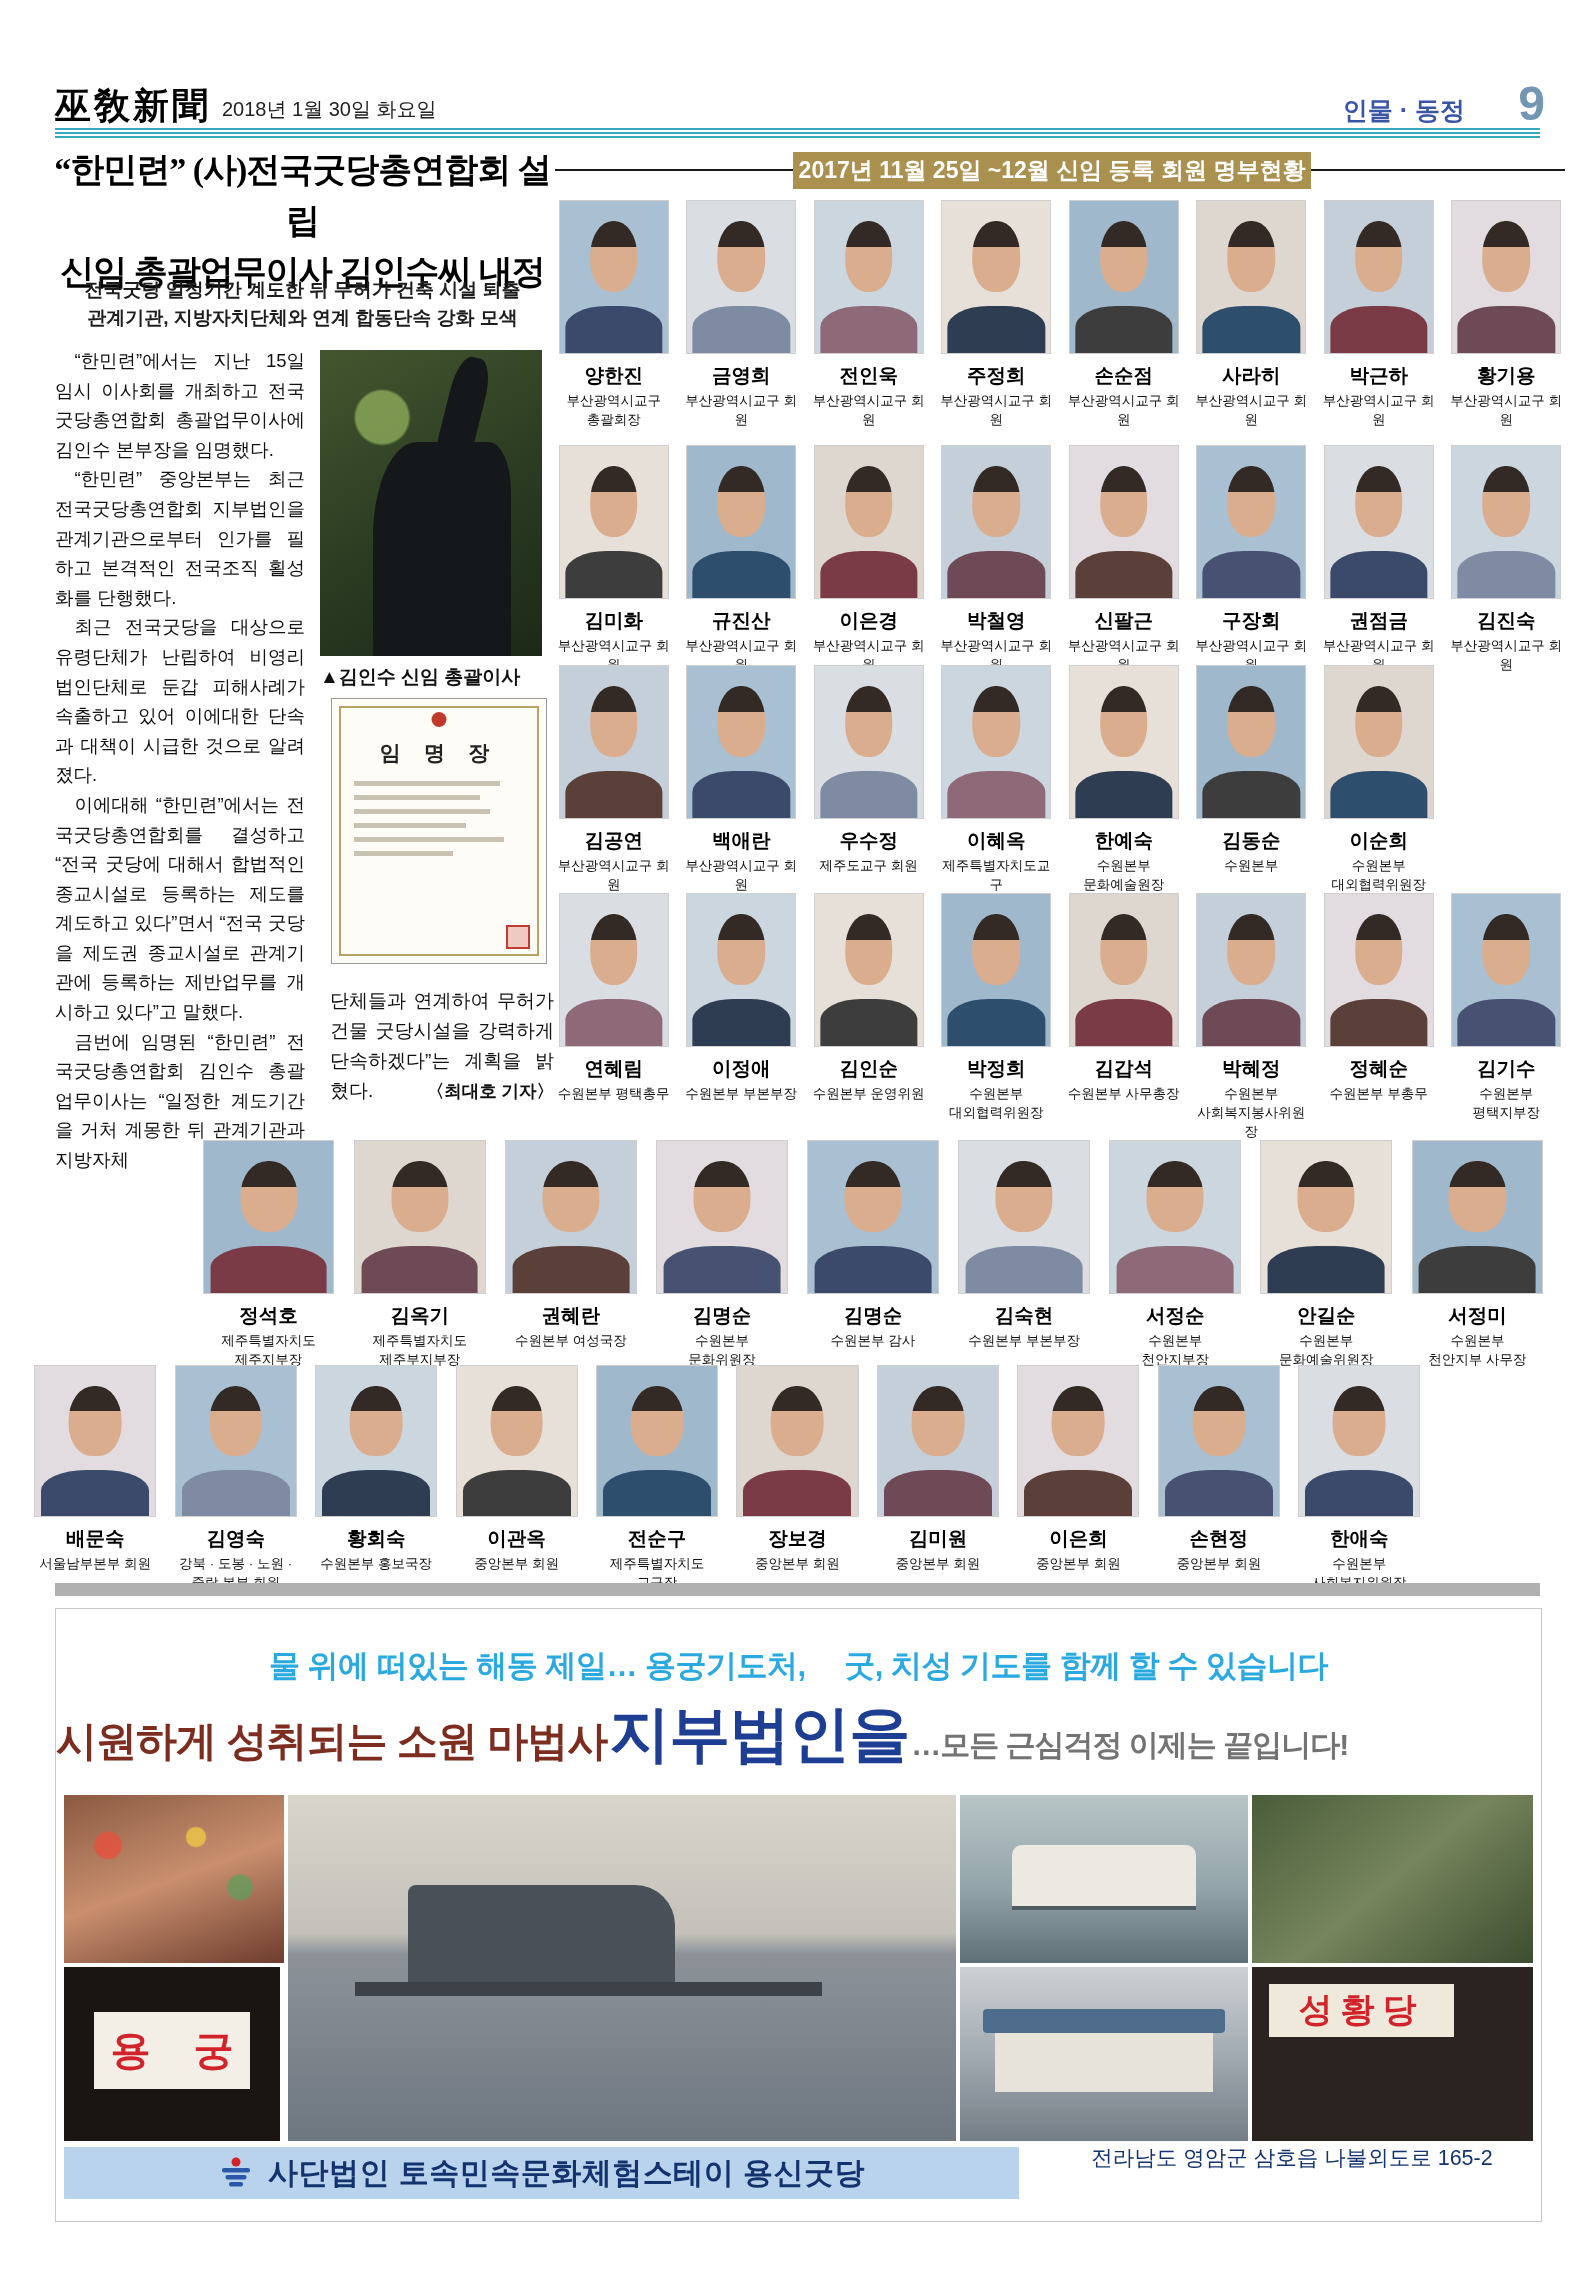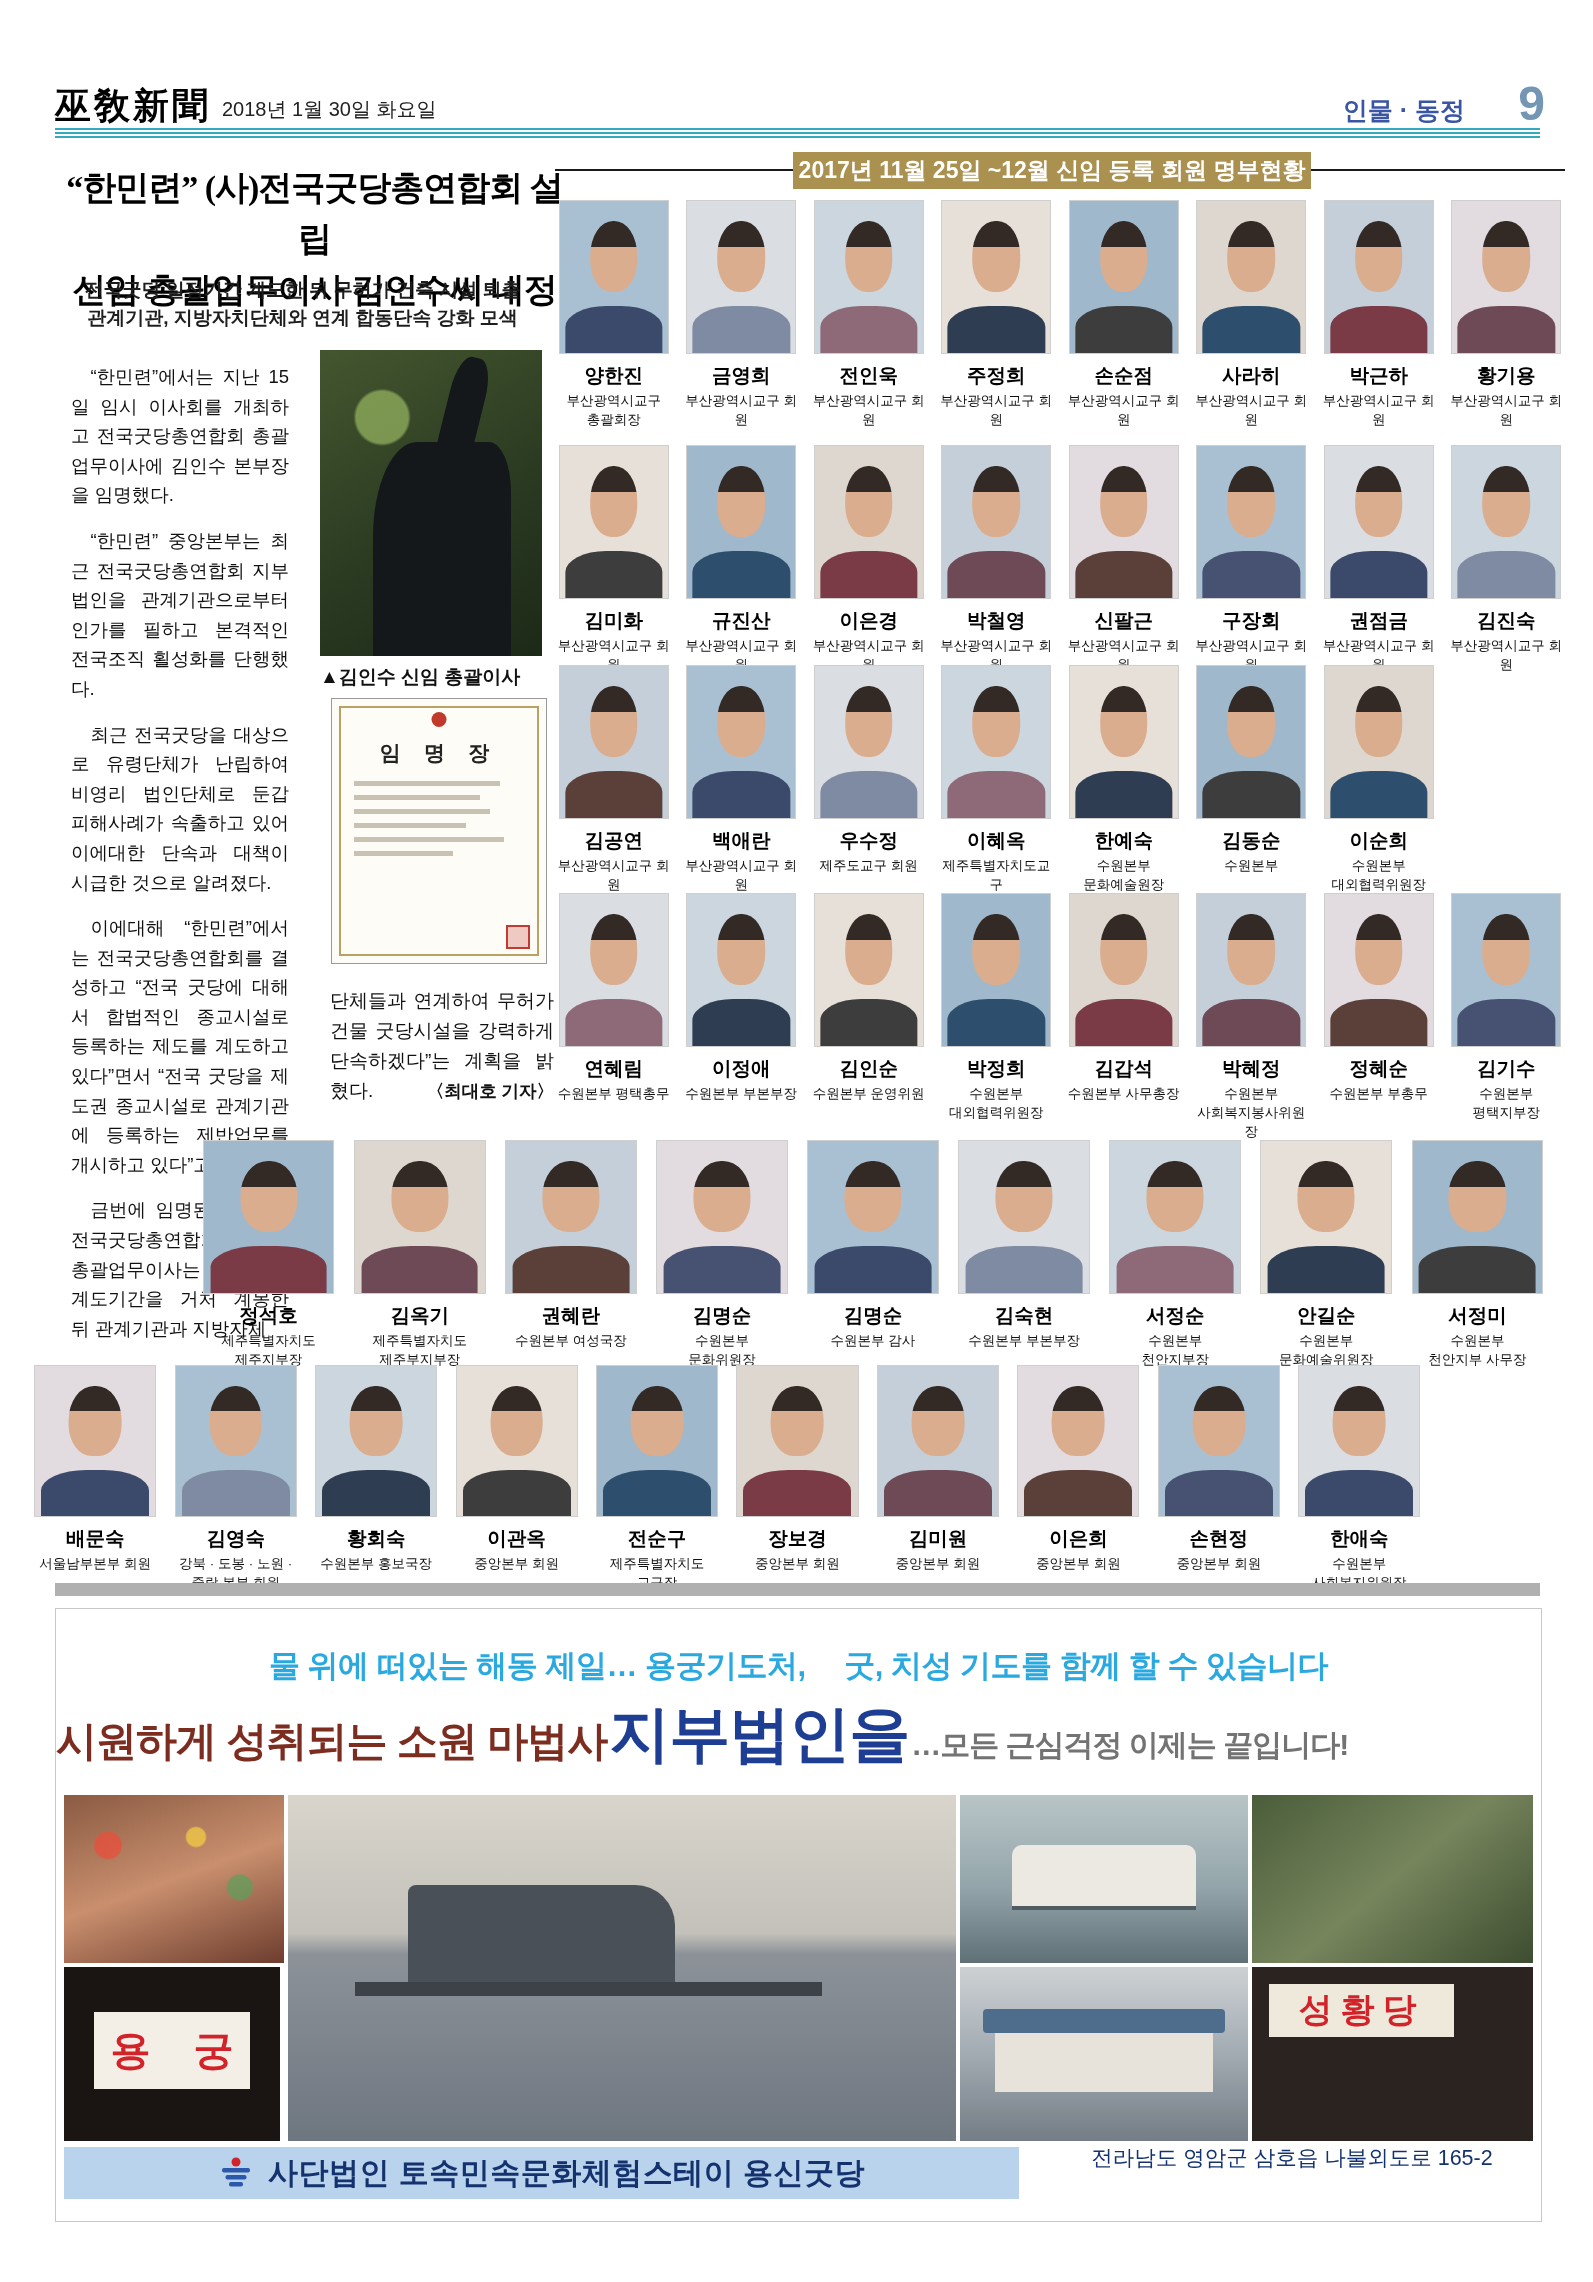--- a/index.html
+++ b/index.html
@@ -9,28 +9,28 @@
   
   .masthead{position:absolute;left:55px;top:82px;font-family:"Liberation Serif",serif;
             font-weight:bold;font-size:36px;letter-spacing:3px;color:#000;}
   .dateline{position:absolute;left:222px;top:96px;font-size:20px;color:#222;}
   .section-label{position:absolute;right:128px;top:94px;font-size:25px;font-weight:bold;color:#3b55a5;}
   .page-number{position:absolute;right:48px;top:76px;font-size:48px;font-weight:bold;color:#7496b5;}
   .teal-rule{position:absolute;left:55px;top:128px;width:1485px;height:10px;
     background:repeating-linear-gradient(to bottom,#35aabf 0 2px,#fff 2px 4px,#35aabf 4px 6px,#fff 6px 8px,#35aabf 8px 10px);}
 
   
-  .headline{position:absolute;left:50px;top:162px;width:505px;text-align:center;
+  .headline{position:absolute;left:50px;top:144px;width:505px;text-align:center;
             font-family:"Liberation Serif",serif;font-weight:600;font-size:34px;
-            line-height:1.5;letter-spacing:-1px;color:#000;margin-left:12px;}
+            line-height:1.5;letter-spacing:-1px;color:#000;}
   .subhead{position:absolute;left:55px;top:276px;width:495px;text-align:center;
            font-size:19px;font-weight:bold;color:#1d1d1d;line-height:1.45;}
   .body-col1{position:absolute;left:55px;top:346px;width:250px;height:992px;overflow:hidden;
              font-size:18.5px;line-height:29.6px;text-align:justify;word-break:break-all;}
-  .body-col1 p{margin:16px;text-indent:1.05em;}
+  .body-col1 p{margin:0;text-indent:1.05em;}
   .body-col2{position:absolute;left:330px;top:986px;width:224px;
              font-size:19px;line-height:30px;text-align:justify;word-break:break-all;}
   .body-col2 p{margin:0;}
   .reporter{float:right;font-weight:bold;font-size:17.5px;}
 
   .kim-photo{position:absolute;left:320px;top:350px;width:222px;height:306px;overflow:hidden;
     background:
       radial-gradient(circle at 28% 22%,rgba(140,170,90,.8) 0 9%,rgba(0,0,0,0) 10%),
       radial-gradient(circle at 75% 40%,rgba(150,180,100,.6) 0 7%,rgba(0,0,0,0) 8%),
       linear-gradient(150deg,#44562f,#2b3b22 55%,#1c2917);}

